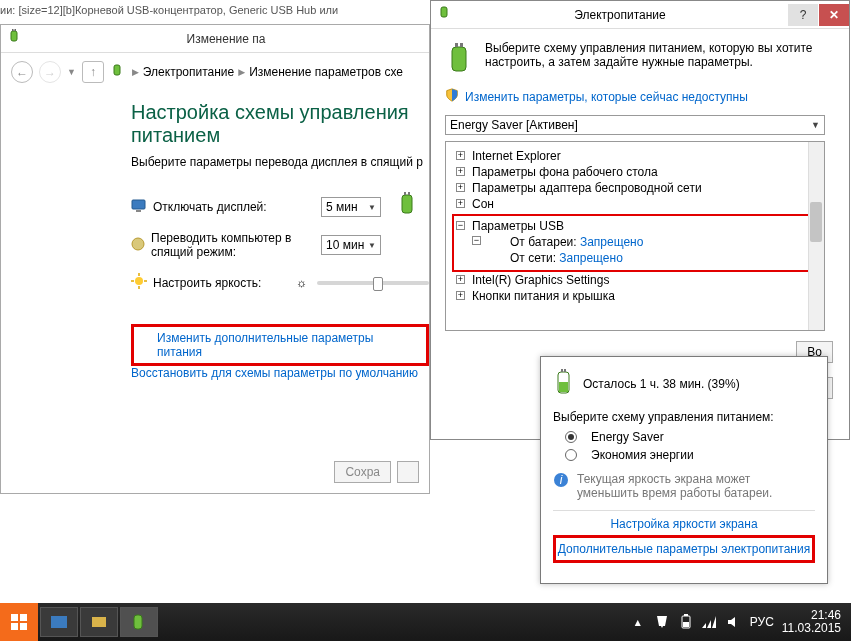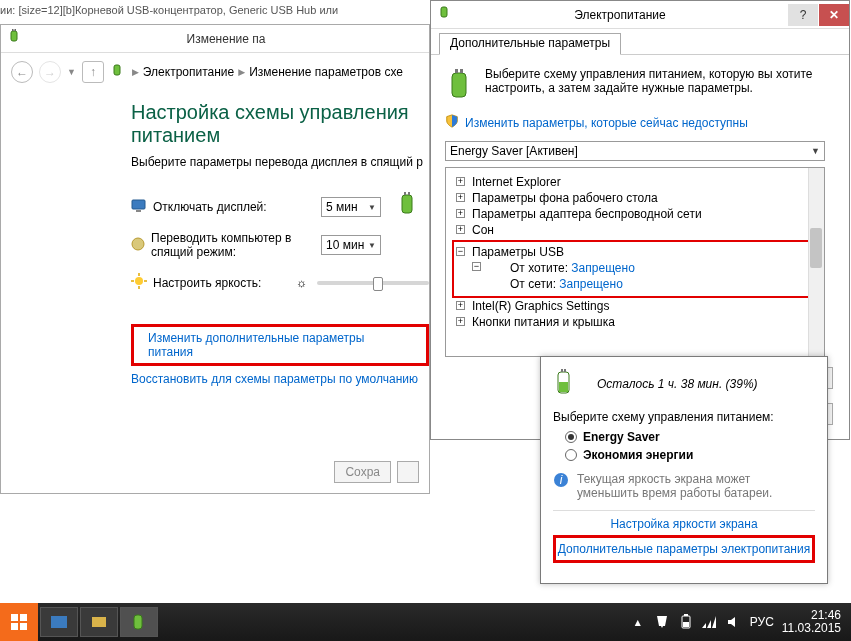--- a/index.html
+++ b/index.html
@@ -35,21 +35,21 @@
   .setting-row .lbl { width: 180px; display: flex; align-items: center; gap: 6px; }
   .setting-row .ctrl {
     width: 60px; height: 20px; border: 1px solid #999; padding: 1px 4px;
     background: #fff; display: flex; align-items: center; justify-content: space-between;
   }
   .setting-row .ctrl .chev { font-size: 8px; color: #444; }
   .slider-line { width:130px; height:4px; background:#d6d6d6; border-radius:2px; position:relative; }
   .slider-line::after{ content:""; position:absolute; left:50%; top:-4px; width:8px; height:12px; background:#fff; border:1px solid #888; border-radius:2px; }
 
   .link { color: #0066cc; text-decoration: none; }
-  .red-frame { border: 3px solid #e20000; padding: 4px 14px; display:inline-block; margin-bottom:6px; }
+  .red-frame { border: 3px solid #e20000; padding: 4px 23px; display:inline-block; }
 
   .bg-buttons { position:absolute; bottom:10px; right:10px; display:flex; gap:6px; }
   .std-btn { height:22px; padding:0 10px; border:1px solid #aaa; background:#f4f4f4; color:#888; }
 
   
   .fg-window {
     position:absolute; left:430px; top:0; width:420px; height:440px;
     background:#fff; border:1px solid #888;
   }
   .fg-titlebar {
@@ -82,23 +82,23 @@
 
   .fg-btns{ display:flex; justify-content:flex-end; gap:6px; margin-top:10px; padding-right:2px; }
   .fg-btns .std-btn{ color:#000; }
 
   
   .battery-flyout{
     position:absolute; left:540px; top:356px; width:288px; height:228px;
     background:#fff; border:1px solid #7a7a7a; box-shadow:0 0 6px rgba(0,0,0,.25);
     padding:10px 12px;
   }
-  .bf-top{ display:flex; gap:22px; align-items:center; margin-bottom:10px;font-style:italic; }
+  .bf-top{ display:flex; gap:8px; align-items:center; margin-bottom:10px; }
   .bf-sub{ color:#000; margin-bottom:6px; }
-  .radio-row{ display:flex; align-items:center; gap:6px; margin-left:12px; margin-bottom:4px;font-weight:bold; }
+  .radio-row{ display:flex; align-items:center; gap:14px; margin-left:12px; margin-bottom:4px; }
   .radio-dot{ width:12px; height:12px; border:1px solid #666; border-radius:50%; display:flex; align-items:center; justify-content:center; }
   .radio-dot.checked::after{ content:""; width:6px; height:6px; background:#333; border-radius:50%; }
   .bf-info{ display:flex; gap:8px; align-items:flex-start; color:#777; margin-top:10px; margin-bottom:10px; }
   .bf-links{ border-top:1px solid #ddd; padding-top:6px; }
   .bf-links .redbox{ border:3px solid #e20000; padding:4px 0; margin-top:4px; display:block; text-align:center; }
 
   
   .taskbar{
     position:absolute; left:0; bottom:0; width:851px; height:38px;
     background:linear-gradient(#2a2a2a,#181818); display:flex; align-items:center;
@@ -235,23 +235,20 @@
     <span style="padding-left:6px">
       <svg width="16" height="16">
           <rect x="4" y="2" width="6" height="10" rx="2" fill="#6fbf3d" stroke="#3a7a1a"></rect>
         </svg>
     </span>
     <span class="title">Электропитание</span>
     <div class="tb-btn">?</div>
     <div class="tb-btn close">✕</div>
   </div>
 
-  <div class="tab-strip">
-    <div class="tab">Дополнительные параметры</div>
-  </div>
 
   <div class="fg-body">
     <div class="fg-topdesc">
       <span>
         <svg width="30" height="34">
             <rect x="7" y="6" width="14" height="24" rx="4" fill="#6fbf3d" stroke="#3a7a1a"></rect>
             <rect x="10" y="2" width="3" height="4" fill="#777"></rect>
             <rect x="15" y="2" width="3" height="4" fill="#777"></rect>
           </svg>
       </span>
@@ -281,21 +278,21 @@
           <li><span class="box">+</span><span>Параметры адаптера беспроводной сети</span></li>
           <li><span class="box">+</span><span>Сон</span></li>
         </ul>
         <div class="usb-frame">
           <ul>
             <li><span class="box">−</span><span>Параметры USB</span>
               <ul>
                 <li><span class="box">−</span>
                   <ul>
                     <li style="padding-left:22px">
-                      <span>От хотите:</span>
+                      <span>От батареи:</span>
                       <span class="val">Запрещено</span>
                     </li>
                     <li style="padding-left:22px">
                       <span>От сети:</span>
                       <span class="val">Запрещено</span>
                     </li>
                   </ul>
                 </li>
               </ul>
             </li>

